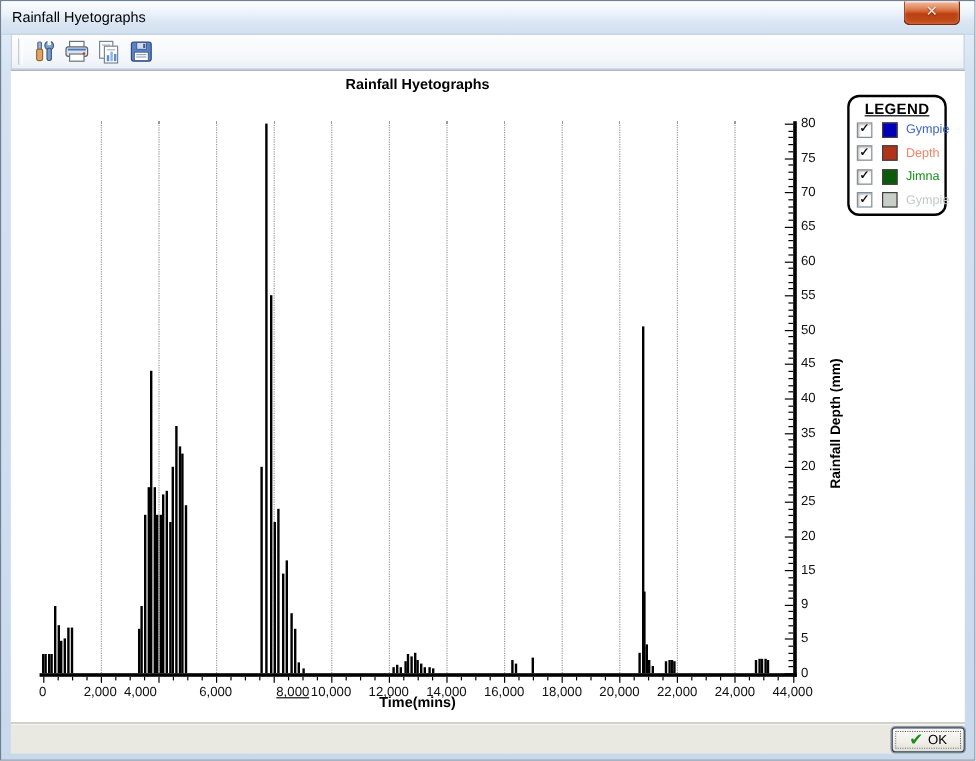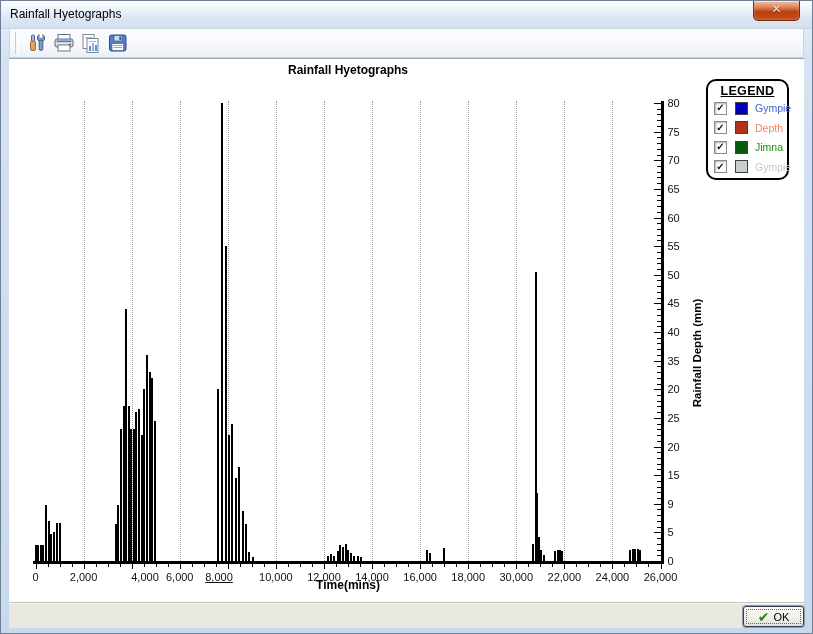--- a/index.html
+++ b/index.html
@@ -128,43 +128,43 @@
         <div class="gridline" style="left: 507.269px; top: 42px; height: 460px;"></div>
         <div class="gridline" style="left: 555.346px; top: 42px; height: 460px;"></div>
         <div class="gridline" style="left: 603.423px; top: 42px; height: 460px;"></div>
         <div class="axisline" style="left: 24px; top: 502px; width: 630.5px; height: 3px;"></div>
         <div class="axisline" style="left: 651.5px; top: 42px; width: 3px; height: 463px;"></div>
         <div class="tick" style="left: 26.5px; top: 505px; width: 1px; height: 5px;"></div>
         <div class="x-lab" style="left: -1.5px; top: 512px;">0</div>
         <div class="tick" style="left: 74.5769px; top: 505px; width: 1px; height: 5px;"></div>
         <div class="x-lab" style="left: 46.5769px; top: 512px;">2,000</div>
         <div class="tick" style="left: 122.654px; top: 505px; width: 1px; height: 5px;"></div>
-        <div class="x-lab" style="left: 108px; top: 512px;">4,000</div>
+        <div class="x-lab" style="left: 80px; top: 512px;">4,000</div>
         <div class="tick" style="left: 170.731px; top: 505px; width: 1px; height: 5px;"></div>
         <div class="x-lab" style="left: 142.731px; top: 512px;">6,000</div>
         <div class="tick" style="left: 218.808px; top: 505px; width: 1px; height: 5px;"></div>
-        <div class="x-lab" style="left: 182px; top: 512px; text-decoration: underline;">8,000</div>
+        <div class="x-lab" style="left: 207px; top: 512px; text-decoration: underline;">8,000</div>
         <div class="tick" style="left: 266.885px; top: 505px; width: 1px; height: 5px;"></div>
         <div class="x-lab" style="left: 238.885px; top: 512px;">10,000</div>
         <div class="tick" style="left: 314.962px; top: 505px; width: 1px; height: 5px;"></div>
         <div class="x-lab" style="left: 286.962px; top: 512px;">12,000</div>
         <div class="tick" style="left: 363.038px; top: 505px; width: 1px; height: 5px;"></div>
         <div class="x-lab" style="left: 335.038px; top: 512px;">14,000</div>
         <div class="tick" style="left: 411.115px; top: 505px; width: 1px; height: 5px;"></div>
         <div class="x-lab" style="left: 383.115px; top: 512px;">16,000</div>
         <div class="tick" style="left: 459.192px; top: 505px; width: 1px; height: 5px;"></div>
         <div class="x-lab" style="left: 431.192px; top: 512px;">18,000</div>
         <div class="tick" style="left: 507.269px; top: 505px; width: 1px; height: 5px;"></div>
-        <div class="x-lab" style="left: 479.269px; top: 512px;">30,000</div>
+        <div class="x-lab" style="left: 479.269px; top: 512px;">20,000</div>
         <div class="tick" style="left: 555.346px; top: 505px; width: 1px; height: 5px;"></div>
         <div class="x-lab" style="left: 527.346px; top: 512px;">22,000</div>
         <div class="tick" style="left: 603.423px; top: 505px; width: 1px; height: 5px;"></div>
         <div class="x-lab" style="left: 575.423px; top: 512px;">24,000</div>
         <div class="tick" style="left: 651.5px; top: 505px; width: 1px; height: 5px;"></div>
-        <div class="x-lab" style="left: 623.5px; top: 512px;">26,000</div>
+        <div class="x-lab" style="left: 623.5px; top: 512px;">44,000</div>
         <div class="tick" style="left: 38.5192px; top: 505px; width: 1px; height: 3px;"></div>
         <div class="tick" style="left: 50.5385px; top: 505px; width: 1px; height: 3px;"></div>
         <div class="tick" style="left: 62.5577px; top: 505px; width: 1px; height: 3px;"></div>
         <div class="tick" style="left: 86.5962px; top: 505px; width: 1px; height: 3px;"></div>
         <div class="tick" style="left: 98.6154px; top: 505px; width: 1px; height: 3px;"></div>
         <div class="tick" style="left: 110.635px; top: 505px; width: 1px; height: 3px;"></div>
         <div class="tick" style="left: 134.673px; top: 505px; width: 1px; height: 3px;"></div>
         <div class="tick" style="left: 146.692px; top: 505px; width: 1px; height: 3px;"></div>
         <div class="tick" style="left: 158.712px; top: 505px; width: 1px; height: 3px;"></div>
         <div class="tick" style="left: 182.75px; top: 505px; width: 1px; height: 3px;"></div>

